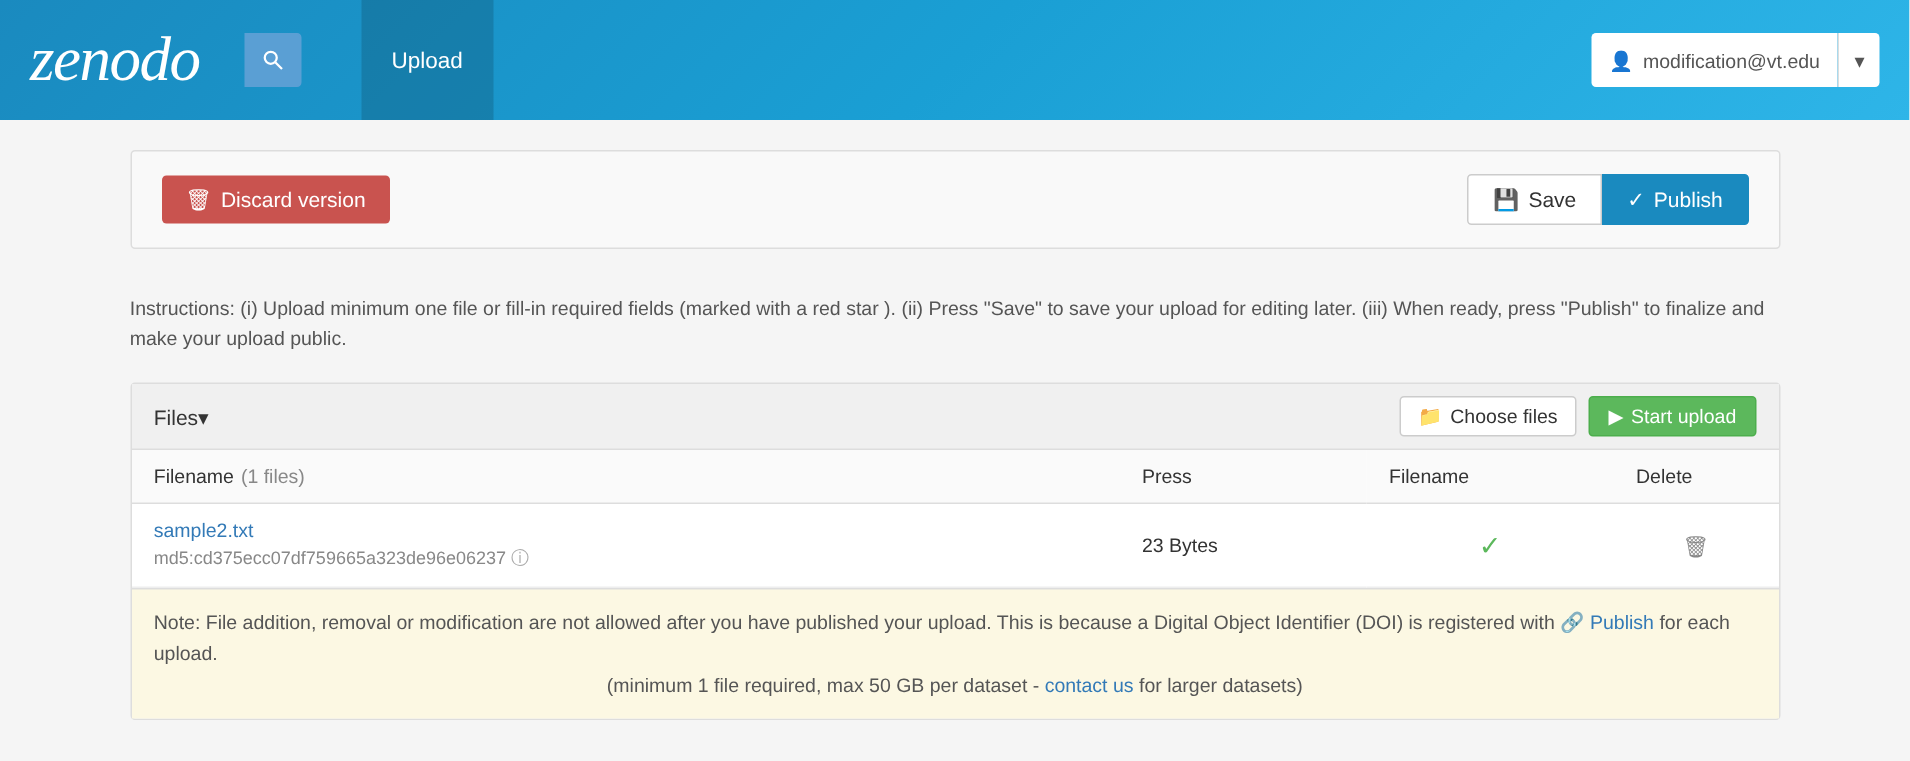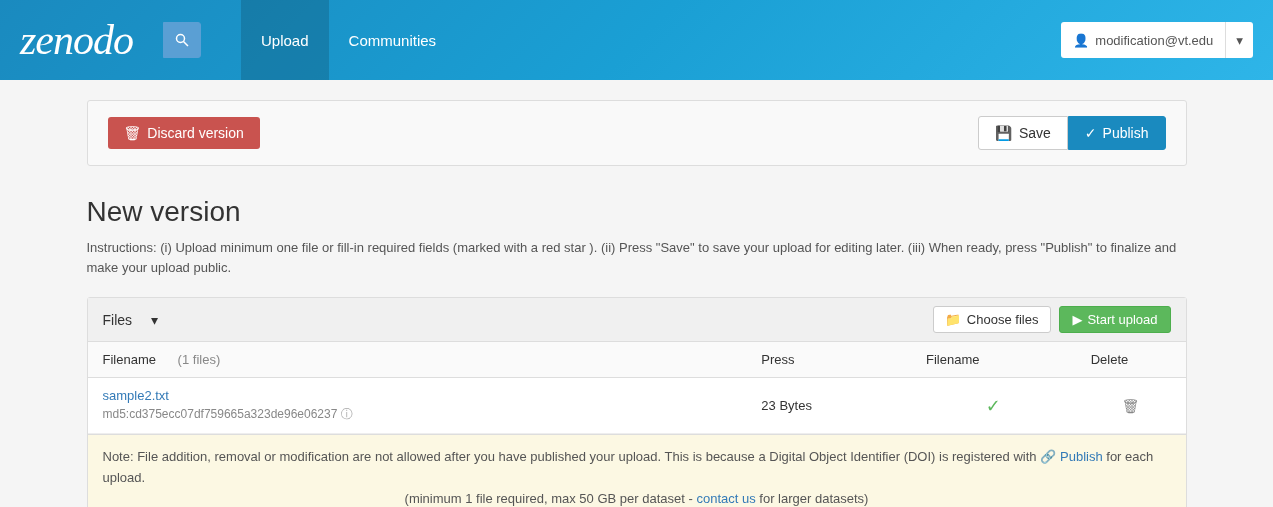--- a/index.html
+++ b/index.html
@@ -175,21 +175,21 @@
       background: #f0f0f0;
       border-bottom: 1px solid #ddd;
       padding: 8px 15px;
       display: flex;
       align-items: center;
       justify-content: space-between;
     }
     .files-label {
       display: flex;
       align-items: center;
-      gap: 19px;
+      gap: 0;
       font-weight: 500;
       cursor: pointer;
     }
     .files-actions { display: flex; gap: 8px; }
     .btn-choose {
       background: white;
       color: #333;
       border: 1px solid #ccc;
       border-radius: 3px;
       padding: 5px 12px;
@@ -262,21 +262,20 @@
     <button class="search-btn">
       <svg width="14" height="14" viewBox="0 0 14 14" fill="white">
         <circle cx="5.5" cy="5.5" r="4" stroke="white" stroke-width="1.5" fill="none"></circle>
         <line x1="8.5" y1="8.5" x2="13" y2="13" stroke="white" stroke-width="1.5"></line>
       </svg>
     </button>
   </div>
 
   <div class="nav-links">
     <a class="nav-link active">Upload</a>
-    <a class="nav-link">Communities</a>
   </div>
 
   <div class="spacer"></div>
 
   <div class="user-area">
     <button class="user-btn">
       <span>👤</span>
       <span>modification@vt.edu</span>
     </button>
     <button class="user-dropdown">
@@ -297,21 +296,20 @@
         <span>💾</span>
         <span>Save</span>
       </button>
       <button class="btn-publish">
         <span>✓</span>
         <span>Publish</span>
       </button>
     </div>
   </div>
 
-  <h1 class="page-title">New version</h1>
 
   <p class="instructions">
     <strong>Instructions:</strong>
     <span> (i) Upload minimum one file or fill-in required fields (marked with a red star ). (ii) Press "Save" to save your upload for editing later. (iii) When ready, press "Publish" to finalize and make your upload public.</span>
   </p>
 
   <div class="files-section">
     <div class="files-header">
       <div class="files-label">
         <span>Files</span>
@@ -327,21 +325,21 @@
           <span>Start upload</span>
         </button>
       </div>
     </div>
 
     <table class="files-table">
       <thead>
         <tr>
           <th class="col-filename">
             <span>Filename</span>
-            <span style="color:#888; font-weight:normal; margin-left:18px;">(1 files)</span>
+            <span style="color:#888; font-weight:normal; margin-left:1px;">(1 files)</span>
           </th>
           <th class="col-size">Press</th>
           <th class="col-progress">Filename</th>
           <th class="col-delete">Delete</th>
         </tr>
       </thead>
       <tbody id="files-tbody">
 
       <tr>
       <td class="col-filename">

